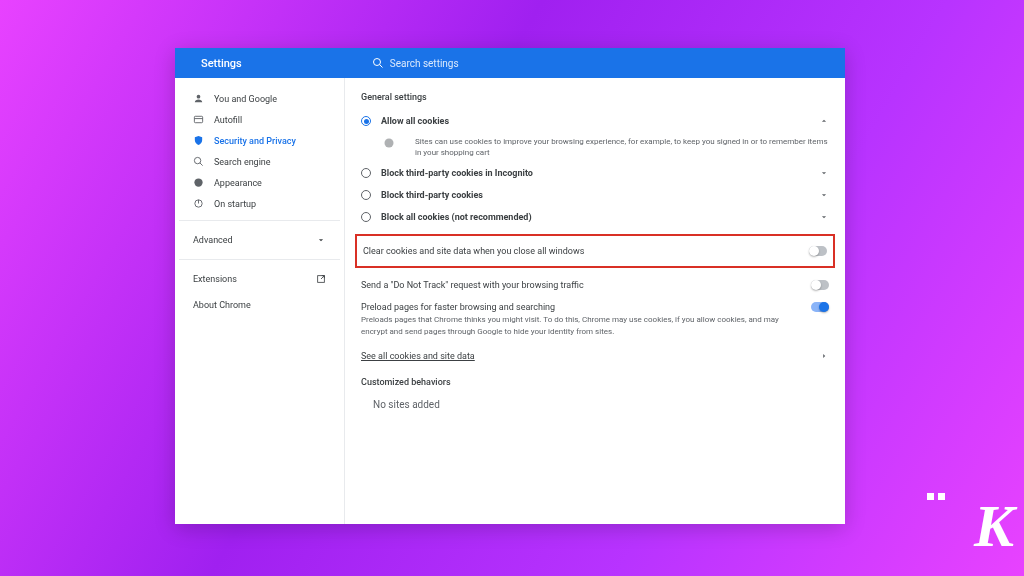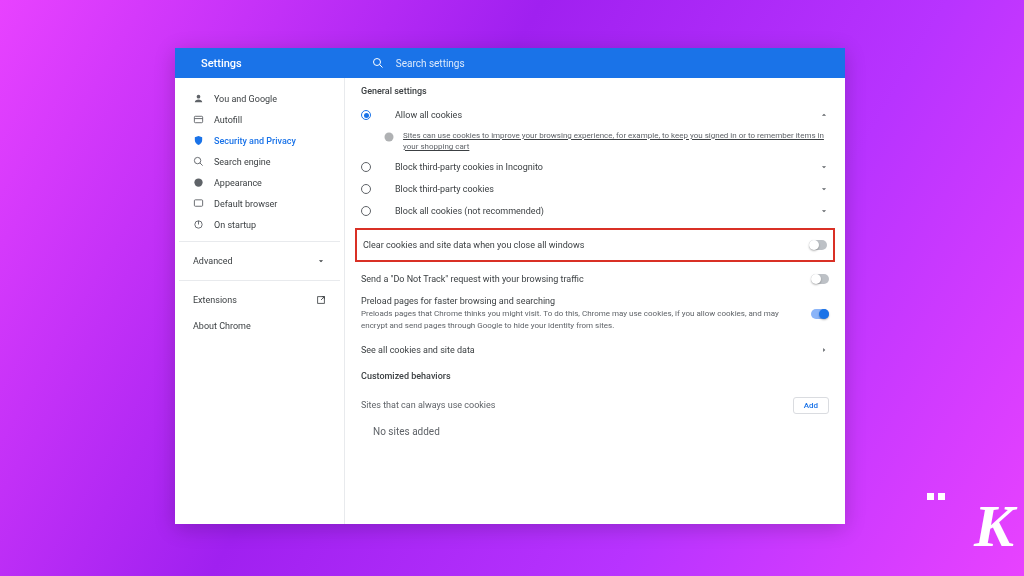--- a/index.html
+++ b/index.html
@@ -1,52 +1,52 @@
 <!DOCTYPE html>
 <html><head>
 <meta charset="utf-8">
 <style>
 * { margin: 0; padding: 0; box-sizing: border-box; font-family: -apple-system, BlinkMacSystemFont, "Segoe UI", Roboto, Arial, sans-serif; }
 body { width: 1024px; height: 576px; background: linear-gradient(120deg, #e842ff 0%, #a020f0 40%, #b833ff 70%, #e842ff 100%); position: relative; overflow: hidden; }
 .window { position: absolute; left: 175px; top: 48px; width: 670px; height: 476px; background: #fff; box-shadow: 0 4px 20px rgba(0,0,0,0.2); display: flex; flex-direction: column; }
 .header { height: 30px; background: #1a73e8; display: flex; align-items: center; color: #fff; font-size: 11px; }
 .header-title { padding-left: 26px; font-weight: 500; }
-.header-right { flex: 1; display: flex; align-items: center; gap: 12px; }
+.header-right { flex: 1; display: flex; align-items: center; gap: 6px; }
 .search-icon { width: 12px; height: 12px; margin-left: 130px;}
 .search-input { background: transparent; border: none; color: #fff; font-size: 10px; outline: none; flex: 1; }
 .search-input::placeholder { color: rgba(255,255,255,0.85); }
 .body-wrap { flex: 1; display: flex; overflow: hidden; }
 .sidebar { width: 170px; padding: 10px 4px; border-right: 1px solid #e8eaed; font-size: 9px; color: #3c4043; }
 .nav-item { display: flex; align-items: center; gap: 10px; padding: 5px 14px; cursor: pointer; }
 .nav-item.active { color: #1a73e8; font-weight: 500; }
 .nav-icon { width: 11px; height: 11px; display: flex; align-items: center; justify-content: center; color: #5f6368; }
 .nav-item.active .nav-icon { color: #1a73e8; }
 .sidebar-section { padding: 8px 14px; font-size: 9px; color: #3c4043; display: flex; justify-content: space-between; align-items: center; cursor: pointer; }
 .sidebar-link { padding: 8px 14px; font-size: 9px; color: #3c4043; display: flex; justify-content: space-between; align-items: center; cursor: pointer; }
 .divider { height: 1px; background: #e8eaed; margin: 6px 0; }
-.main { flex: 1; padding: 8px 16px; overflow-y: auto; font-size: 9px; color: #3c4043; }
+.main { flex: 1; padding: 14px 16px; overflow-y: auto; font-size: 9px; color: #3c4043; }
 .section-label { font-weight: 500; margin-bottom: 8px; font-size: 9px; }
-.radio-row { display: flex; align-items: center; gap: 24px; padding: 6px 0; cursor: pointer; }
+.radio-row { display: flex; align-items: center; gap: 10px; padding: 6px 0; cursor: pointer; font-weight: bold; }
 .radio-row .expand { margin-left: auto; color: #5f6368; }
 .radio { width: 10px; height: 10px; border: 1.5px solid #5f6368; border-radius: 50%; display: flex; align-items: center; justify-content: center; flex-shrink: 0; }
 .radio.selected { border-color: #1a73e8; }
 .radio.selected::after { content: ''; width: 5px; height: 5px; background: #1a73e8; border-radius: 50%; }
-.sub-info { display: flex; gap: 8px; padding: 4px 0 4px 22px; text-decoration: underline; }
+.sub-info { display: flex; gap: 20px; padding: 4px 0 4px 22px; }
 .sub-info-icon { width: 12px; height: 12px; color: #5f6368; flex-shrink: 0; margin-top: 1px; }
 .sub-info-text { font-size: 8px; color: #5f6368; line-height: 1.4; }
 .highlight-box { border: 2px solid #d93025; padding: 4px 6px; margin: 6px -6px; }
-.toggle-row { display: flex; align-items: center; padding: 6px 0; gap: 24px; }
+.toggle-row { display: flex; align-items: flex-start; padding: 6px 0; gap: 24px; }
 .toggle-row .toggle-text { flex: 1; }
 .toggle-title { font-size: 9px; color: #3c4043; }
 .toggle-desc { font-size: 8px; color: #5f6368; line-height: 1.4; margin-top: 2px; }
 .switch { width: 18px; height: 10px; background: #bdc1c6; border-radius: 5px; position: relative; cursor: pointer; flex-shrink: 0; }
 .switch::after { content: ''; position: absolute; width: 10px; height: 10px; background: #fff; border-radius: 50%; top: 0; left: 0; box-shadow: 0 1px 2px rgba(0,0,0,0.3); }
 .switch.on { background: #8ab4f8; }
 .switch.on::after { left: 8px; background: #1a73e8; }
-.link-row { display: flex; align-items: center; justify-content: space-between; padding: 8px 0; cursor: pointer; font-size: 9px; }
+.link-row { display: flex; align-items: center; justify-content: space-between; padding: 8px 0; cursor: pointer; font-size: 9px; text-decoration: underline; }
 .chevron-right { color: #5f6368; }
 .section-spacer { height: 8px; }
 .sites-row { display: flex; align-items: center; justify-content: space-between; padding: 8px 0; }
 .add-btn { border: 1px solid #dadce0; border-radius: 3px; padding: 3px 10px; color: #1a73e8; font-size: 8px; font-weight: 500; cursor: pointer; background: #fff; }
 .no-sites { padding: 4px 0 0 12px; font-size: 10px; color: #5f6368; }
 .watermark { position: absolute; right: 10px; bottom: 15px; color: #fff; font-size: 60px; font-weight: 700; font-style: italic; font-family: Georgia, serif; }
 .watermark-dots { position: absolute; right: 75px; bottom: 72px; }
 .watermark-dots span { display: inline-block; width: 7px; height: 7px; background: #fff; margin-right: 4px; }
 svg { width: 100%; height: 100%; }
 </style>
@@ -108,28 +108,20 @@
         <span class="nav-icon">
             <svg viewBox="0 0 24 24" fill="currentColor">
               <circle cx="12" cy="12" r="9"></circle>
             </svg>
           </span>
         <span>Appearance</span>
       </div>
       <div class="nav-item">
         <span class="nav-icon">
             <svg viewBox="0 0 24 24" fill="none" stroke="currentColor" stroke-width="2">
-              <rect x="3" y="4" width="18" height="14" rx="2"></rect>
-            </svg>
-          </span>
-        <span>Default browser</span>
-      </div>
-      <div class="nav-item">
-        <span class="nav-icon">
-            <svg viewBox="0 0 24 24" fill="none" stroke="currentColor" stroke-width="2">
               <circle cx="12" cy="12" r="8"></circle>
               <line x1="12" y1="4" x2="12" y2="12"></line>
             </svg>
           </span>
         <span>On startup</span>
       </div>
       <div class="divider"></div>
       <div class="sidebar-section">
         <span>Advanced</span>
         <span style="width:10px;height:10px;"><svg viewBox="0 0 24 24" fill="currentColor">
@@ -215,23 +207,19 @@
       <div class="link-row">
         <span>See all cookies and site data</span>
         <span class="chevron-right" style="width:10px;height:10px;"><svg viewBox="0 0 24 24" fill="currentColor">
               <path d="M10 7l5 5-5 5z"></path>
             </svg></span>
       </div>
 
       <div class="section-spacer"></div>
       <div class="section-label">Customized behaviors</div>
 
-      <div class="sites-row">
-        <span style="color:#5f6368;">Sites that can always use cookies</span>
-        <button class="add-btn">Add</button>
-      </div>
       <div class="no-sites">No sites added</div>
     </div>
   </div>
 </div>
 
 <div class="watermark-dots"><span></span><span></span></div>
 <div class="watermark">K</div>
 
 </body></html>

